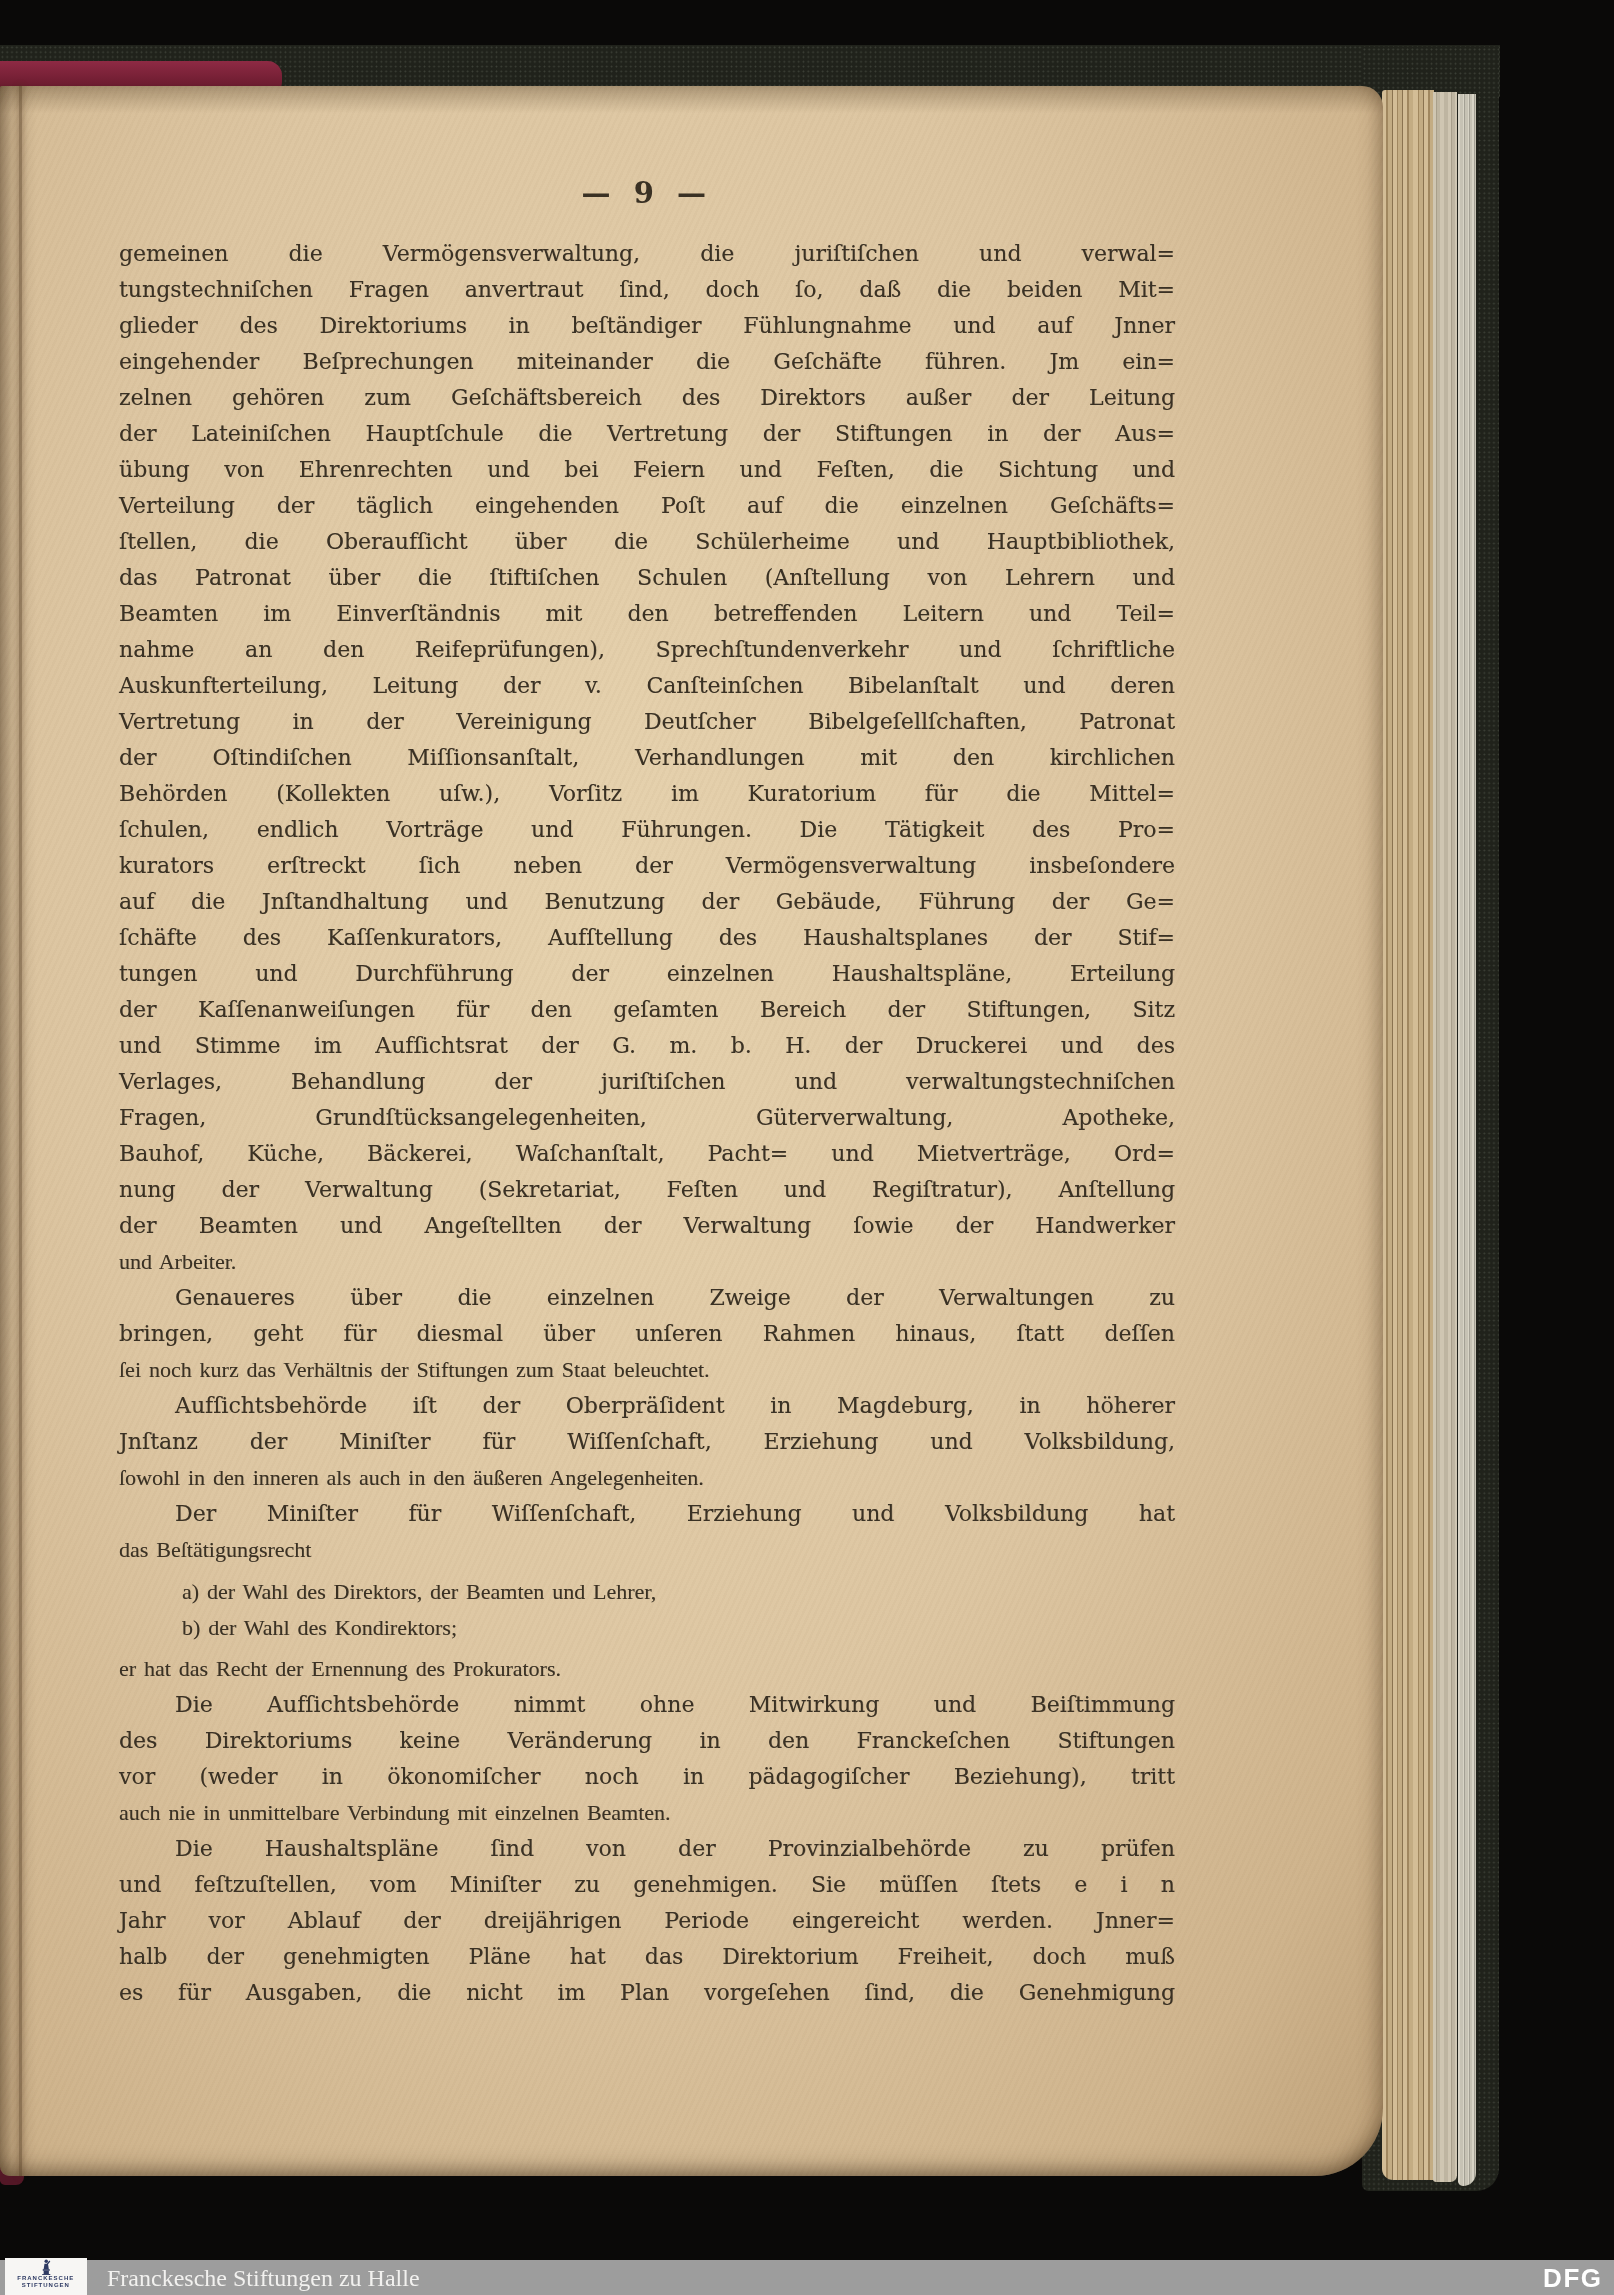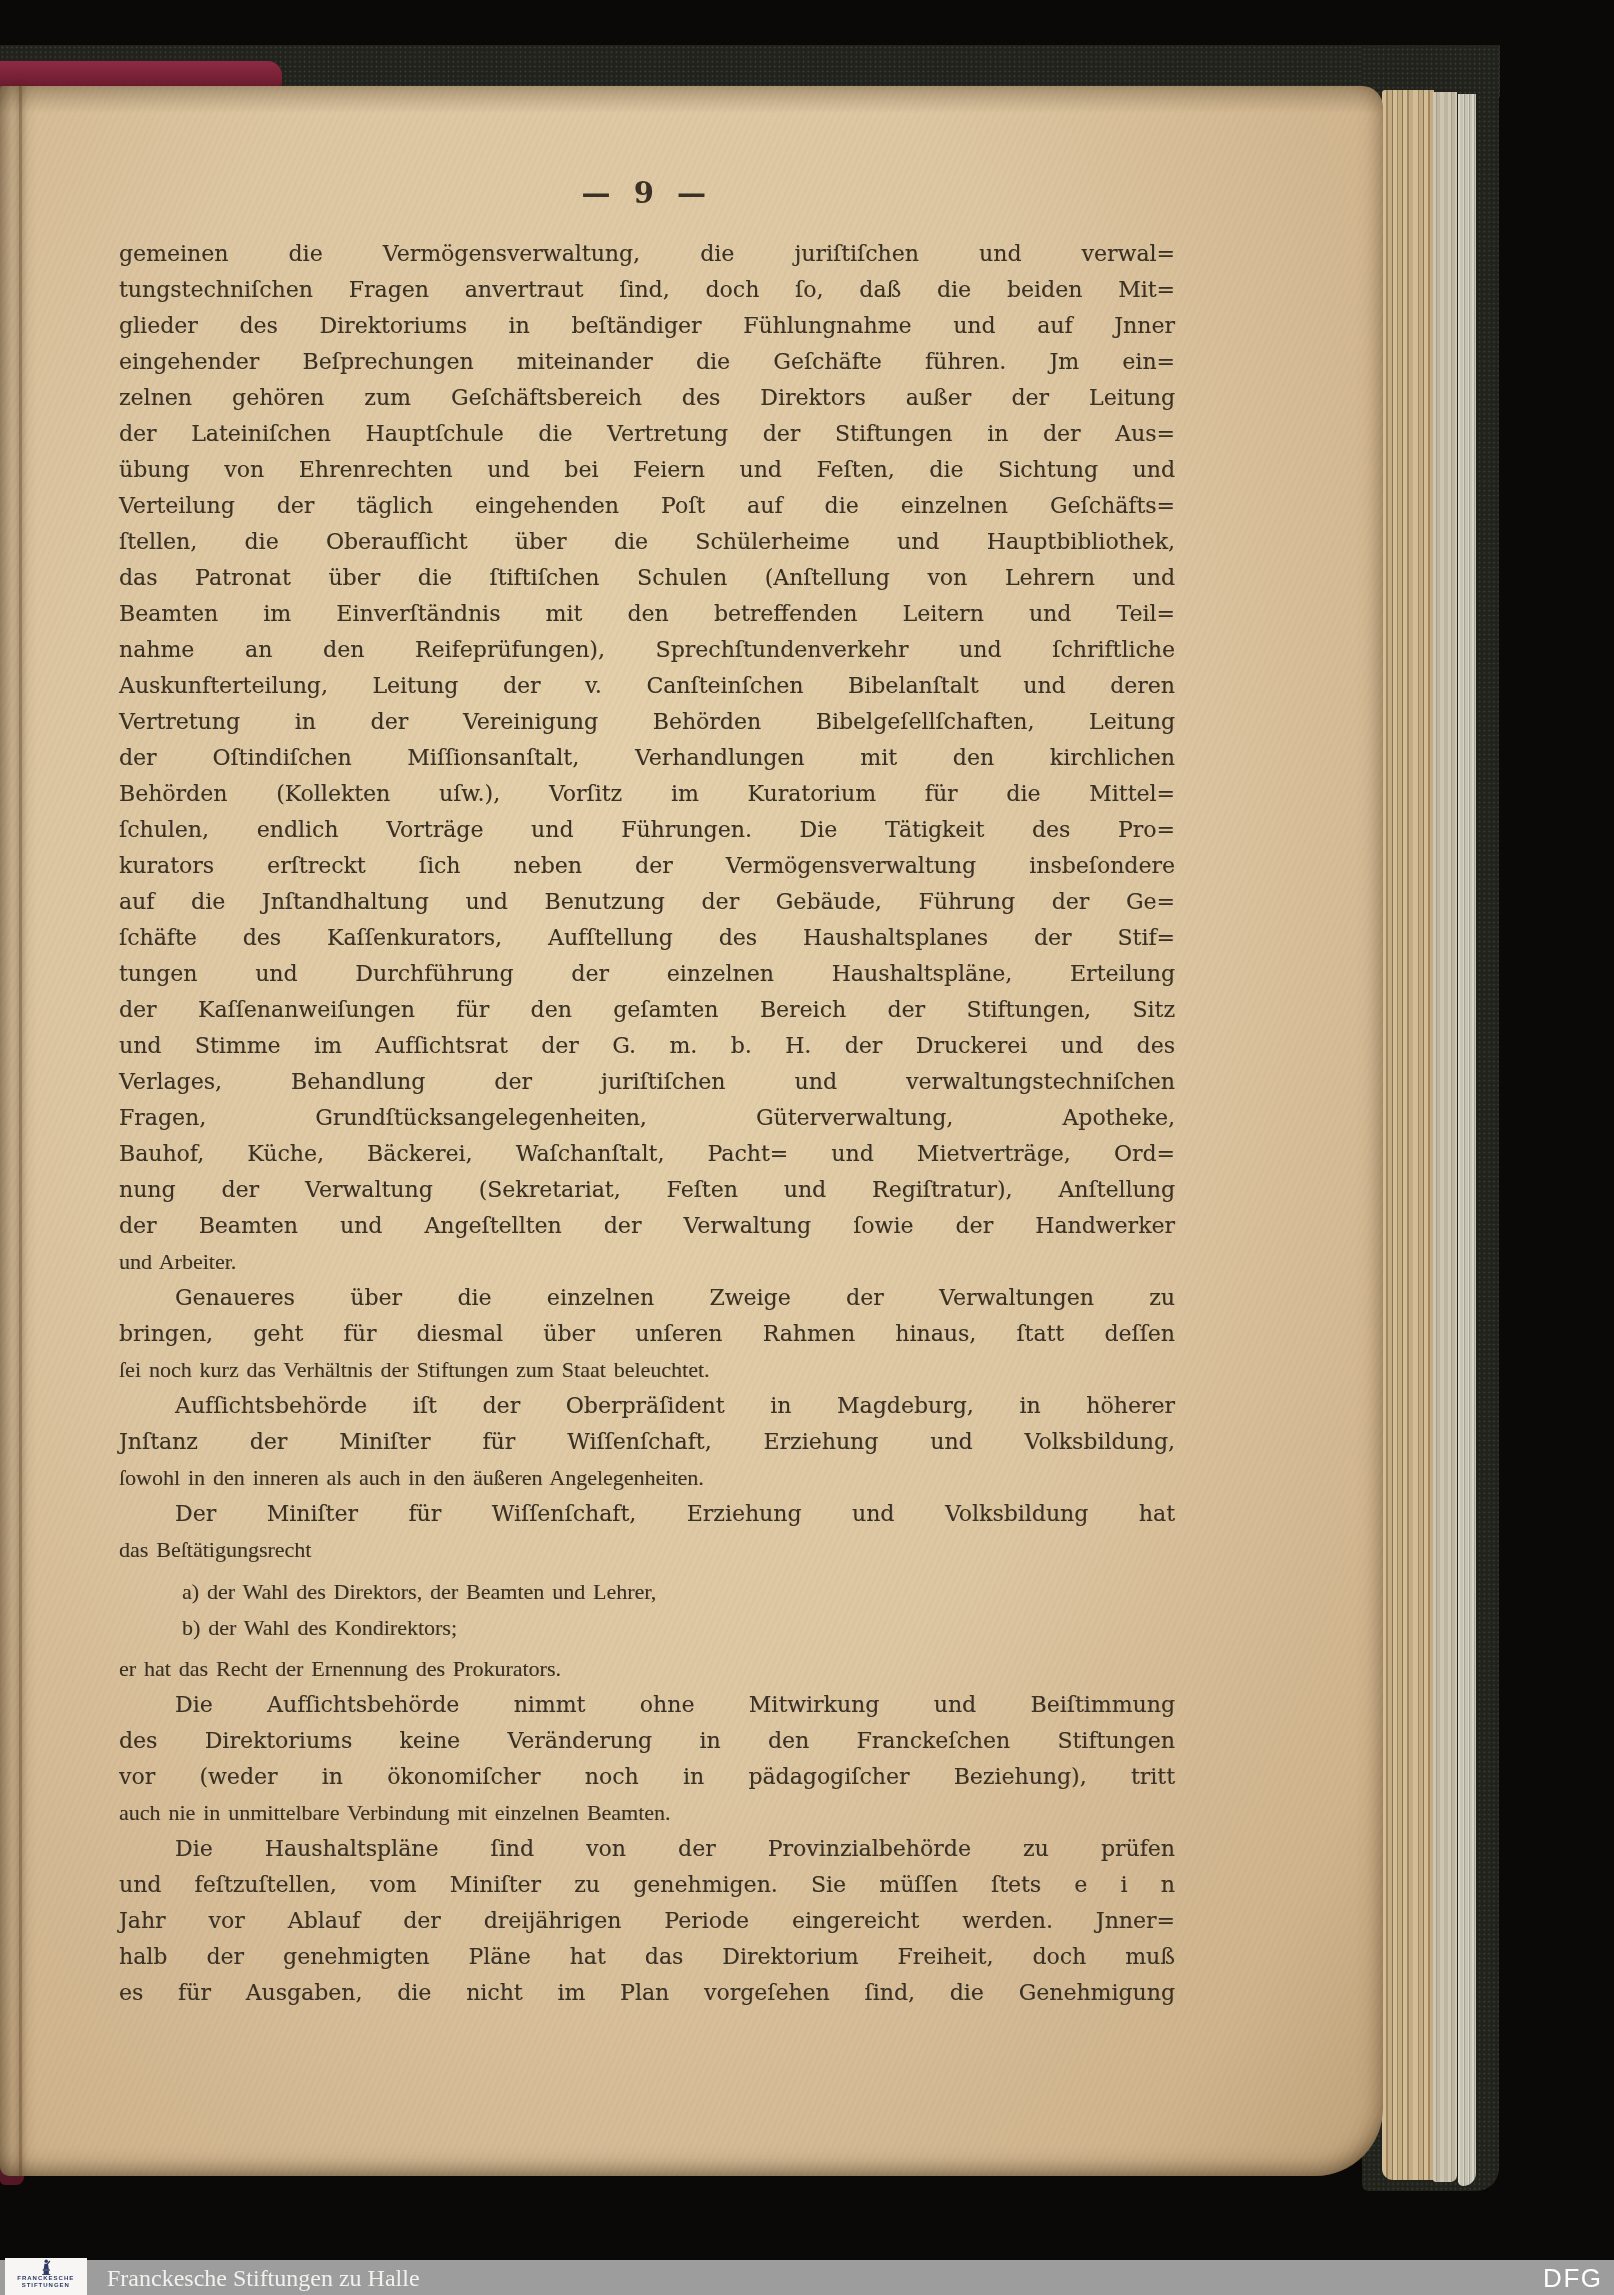--- a/index.html
+++ b/index.html
@@ -106,21 +106,21 @@
   .footer-title{
     position:absolute;left:107px;top:0;height:36px;
     display:flex;align-items:center;
     font-family:"Liberation Serif", serif;
     font-size:24px;color:var(--footer_text,#f2f1ef);
   }
   .dfg{
     position:absolute;right:11.3px;top:0;height:36px;
     display:flex;align-items:center;
     font-family:"Liberation Sans", sans-serif;
-    font-size:26px;font-weight:normal;letter-spacing:1.6px;
+    font-size:26px;font-weight:bold;letter-spacing:1.6px;
     color:var(--dfg_white,#ffffff);
   }
 </style>
 </head>
 <body>
 
 <div class="stage">
 
   <div class="cover-band cover-top"></div>
   <div class="cover-band cover-right"></div>
@@ -142,21 +142,21 @@
           <div class="line">eingehender Beſprechungen miteinander die Geſchäfte führen. Jm ein=</div>
           <div class="line">zelnen gehören zum Geſchäftsbereich des Direktors außer der Leitung</div>
           <div class="line">der Lateiniſchen Hauptſchule die Vertretung der Stiftungen in der Aus=</div>
           <div class="line">übung von Ehrenrechten und bei Feiern und Feſten, die Sichtung und</div>
           <div class="line">Verteilung der täglich eingehenden Poſt auf die einzelnen Geſchäfts=</div>
           <div class="line">ſtellen, die Oberaufſicht über die Schülerheime und Hauptbibliothek,</div>
           <div class="line">das Patronat über die ſtiftiſchen Schulen (Anſtellung von Lehrern und</div>
           <div class="line">Beamten im Einverſtändnis mit den betreffenden Leitern und Teil=</div>
           <div class="line">nahme an den Reifeprüfungen), Sprechſtundenverkehr und ſchriftliche</div>
           <div class="line">Auskunfterteilung, Leitung der v. Canſteinſchen Bibelanſtalt und deren</div>
-          <div class="line">Vertretung in der Vereinigung Behörden Bibelgeſellſchaften, Leitung</div>
+          <div class="line">Vertretung in der Vereinigung Deutſcher Bibelgeſellſchaften, Patronat</div>
           <div class="line">der Oſtindiſchen Miſſionsanſtalt, Verhandlungen mit den kirchlichen</div>
           <div class="line">Behörden (Kollekten uſw.), Vorſitz im Kuratorium für die Mittel=</div>
           <div class="line">ſchulen, endlich Vorträge und Führungen. Die Tätigkeit des Pro=</div>
           <div class="line">kurators erſtreckt ſich neben der Vermögensverwaltung insbeſondere</div>
           <div class="line">auf die Jnſtandhaltung und Benutzung der Gebäude, Führung der Ge=</div>
           <div class="line">ſchäfte des Kaſſenkurators, Aufſtellung des Haushaltsplanes der Stif=</div>
           <div class="line">tungen und Durchführung der einzelnen Haushaltspläne, Erteilung</div>
           <div class="line">der Kaſſenanweiſungen für den geſamten Bereich der Stiftungen, Sitz</div>
           <div class="line">und Stimme im Aufſichtsrat der G. m. b. H. der Druckerei und des</div>
           <div class="line">Verlages, Behandlung der juriſtiſchen und verwaltungstechniſchen</div>

